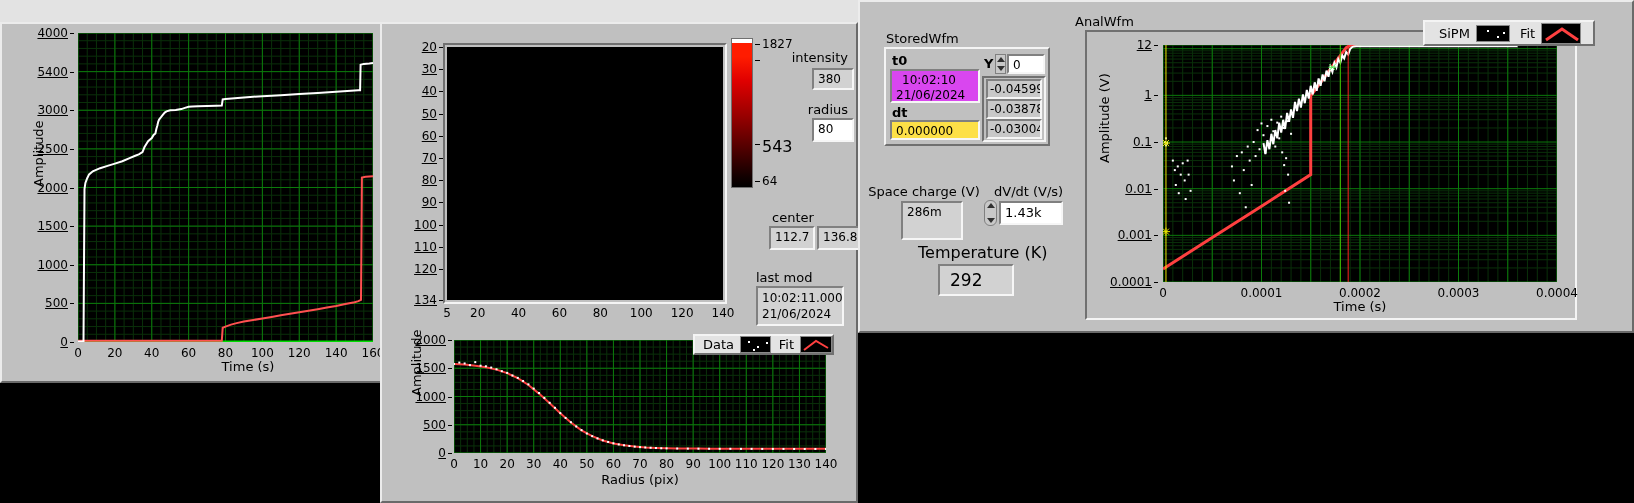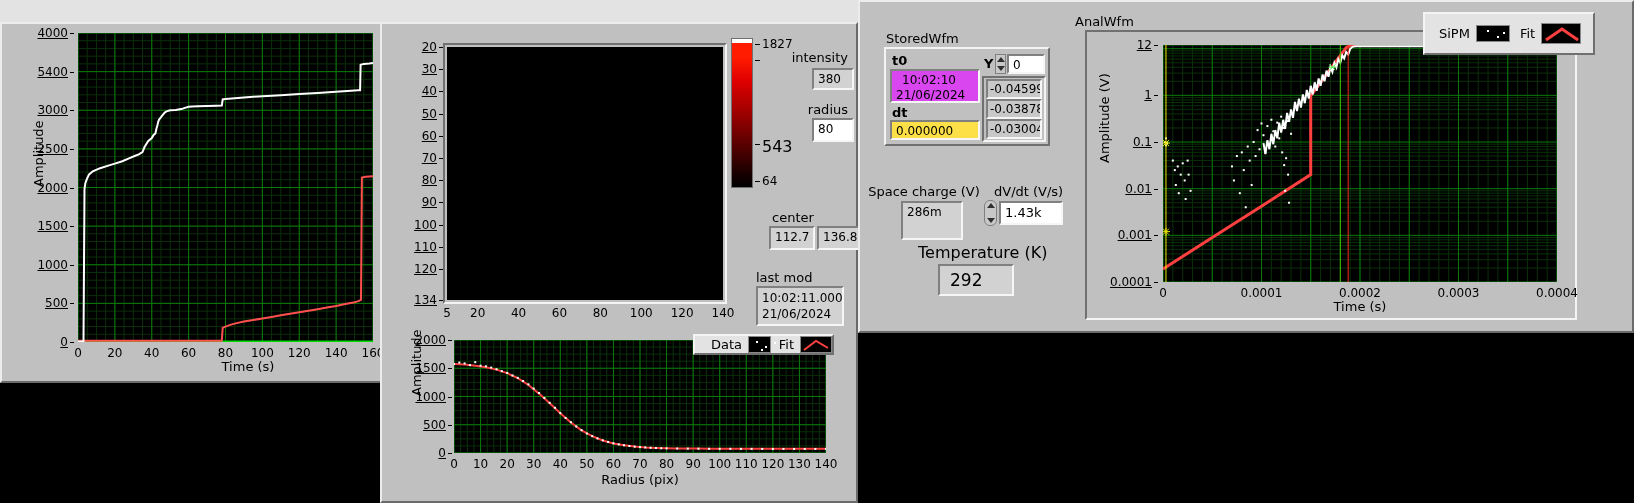--- a/index.html
+++ b/index.html
@@ -434,21 +434,21 @@
       <span class="tick xtick" style="left: 292.286px;">110</span>
       <span class="tick xtick" style="left: 318.857px;">120</span>
       <span class="tick xtick" style="left: 345.429px;">130</span>
       <span class="tick xtick" style="left: 372px;">140</span>
     </div>
   <div class="rot" style="left:416px;top:396px;">
       <span>Amplitude</span>
     </div>
   <div class="abs axlab" style="left:590px;top:472px;width:100px;text-align:center;">Radius (pix)</div>
   <div class="abs legendrow raised" style="left:693px;top:334px;width:141px;height:21px;">
-    <span class="lbl" style="margin-left:16px;">Data</span>
+    <span class="lbl" style="margin-left:8px;">Data</span>
     <span class="dotbox">
       <i style="left:7px;top:4px;"></i>
         <i style="left:16px;top:9px;"></i>
         <i style="left:25px;top:5px;"></i>
         <i style="left:12px;top:12px;"></i>
     </span>
     <span class="lbl" style="margin-left:8px;">Fit</span>
     <span class="legbox" style="width:32px;">
       <svg width="32" height="17">
           <polyline points="3,13 15,4 27,11" fill="none" stroke="#ff4040" stroke-width="2"></polyline>
@@ -669,21 +669,21 @@
       <span class="tick xtick" style="left: 0px;">0</span>
       <span class="tick xtick" style="left: 98.5px;">0.0001</span>
       <span class="tick xtick" style="left: 197px;">0.0002</span>
       <span class="tick xtick" style="left: 295.5px;">0.0003</span>
       <span class="tick xtick" style="left: 394px;">0.0004</span>
     </div>
   <div class="rot" style="left:1104px;top:163px;">
       <span>Amplitude (V)</span>
     </div>
   <div class="abs axlab" style="left:1310px;top:299px;width:100px;text-align:center;">Time (s)</div>
-  <div class="abs legendrow raised" style="left:1423px;top:12px;width:172px;height:43px;">
+  <div class="abs legendrow raised" style="left:1423px;top:20px;width:172px;height:26px;">
     <span class="lbl" style="margin-left:14px;">SiPM</span>
     <span class="dotbox">
       <i style="left:10px;top:4px;"></i>
         <i style="left:20px;top:10px;"></i>
         <i style="left:26px;top:6px;"></i>
     </span>
     <span class="lbl" style="margin-left:10px;">Fit</span>
     <span class="legbox" style="width:40px;height:21px;">
       <svg width="40" height="21">
           <polyline points="4,16 20,5 36,16" fill="none" stroke="#ff4040" stroke-width="3"></polyline>

